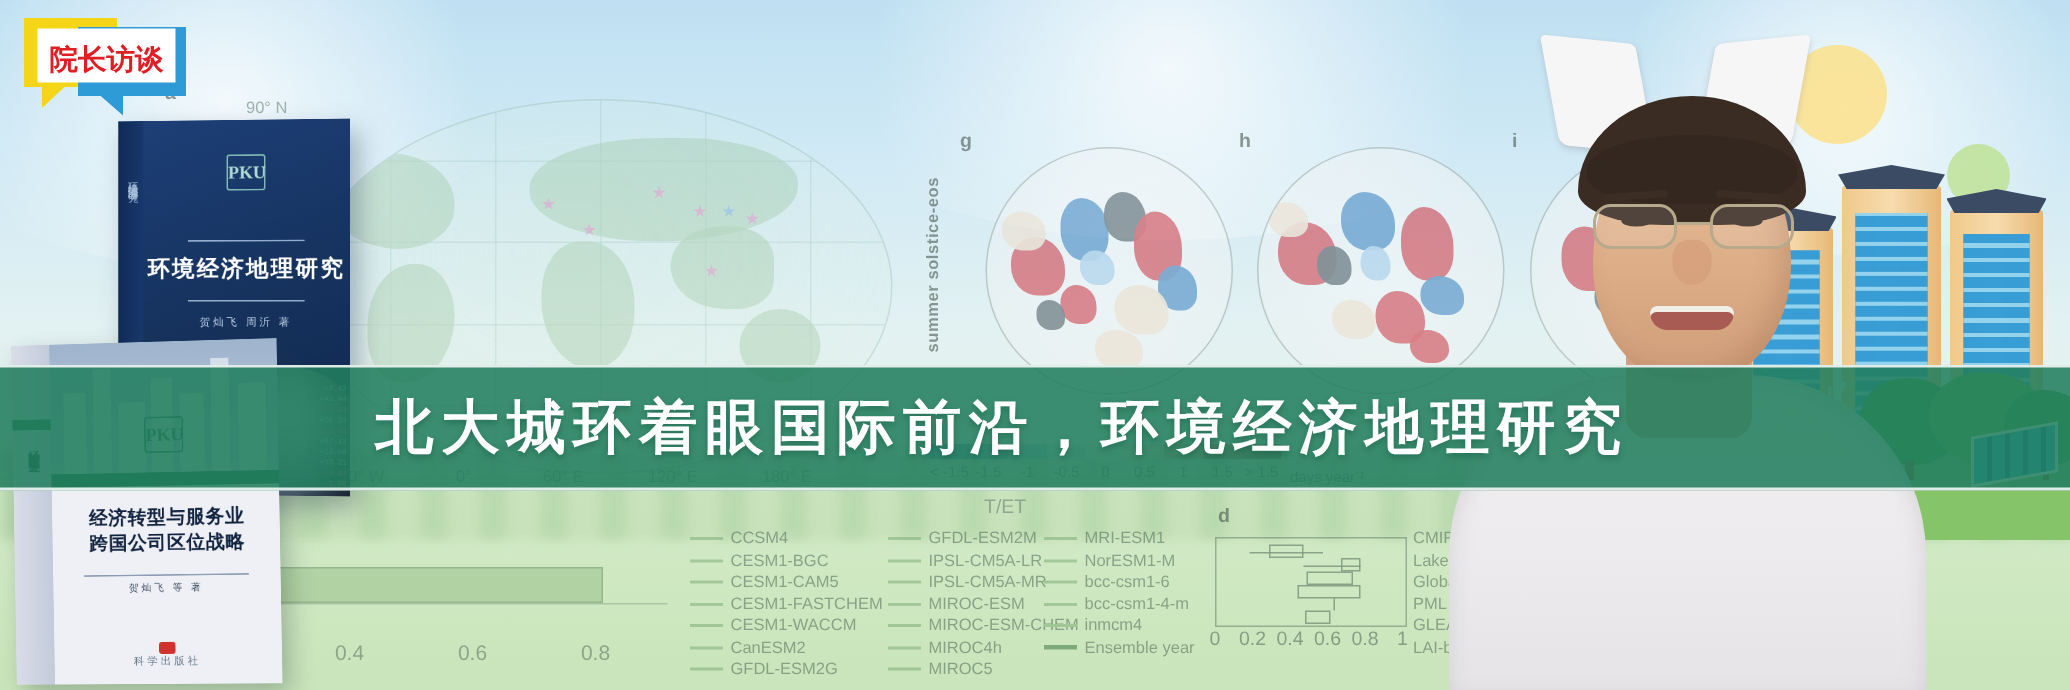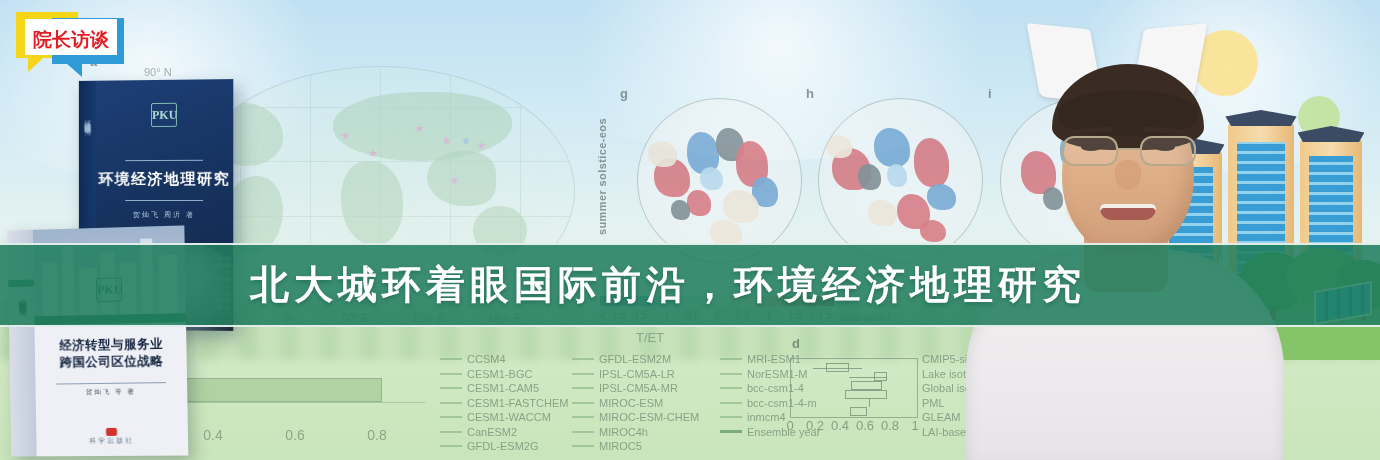--- a/index.html
+++ b/index.html
@@ -39,21 +39,21 @@
   .treeline {
     position: absolute; left: 0; top: 300px; width: 100%; height: 60px;
     background: repeating-linear-gradient(90deg,
       rgba(150,195,140,.55) 0px, rgba(150,195,140,.55) 18px,
       rgba(178,212,165,.45) 18px, rgba(178,212,165,.45) 40px);
     filter: blur(4px);
     opacity: .75;
   }
 
   
-  .science-layer { position: absolute; inset: 0; opacity: .55; }
+  .science-layer { position: absolute; inset: 0; opacity: .55; margin-left: 20px; }
 
   .worldmap {
     position: absolute; left: 150px; top: 60px; width: 430px; height: 270px;
   }
   .map-globe {
     position: absolute; left: 35px; top: 6px; width: 390px; height: 250px;
     border-radius: 50%;
     border: 1px solid rgba(120,160,140,.45);
     background: radial-gradient(ellipse at 45% 40%, rgba(214,236,220,.55) 0%, rgba(214,236,220,.18) 70%, rgba(214,236,220,0) 100%);
     overflow: hidden;
@@ -639,32 +639,32 @@
       <div class="row">
           <i class="swatch"></i>
           <span>MIROC4h</span>
         </div>
       <div class="row">
           <i class="swatch"></i>
           <span>MIROC5</span>
         </div>
     </div>
 
-    <div class="leglist" style="left:720px; top:352px;">
+    <div class="leglist" style="left:676px; top:352px;">
       <div class="row">
           <i class="swatch"></i>
           <span>MRI-ESM1</span>
         </div>
       <div class="row">
           <i class="swatch"></i>
           <span>NorESM1-M</span>
         </div>
       <div class="row">
           <i class="swatch"></i>
-          <span>bcc-csm1-4</span>
+          <span>bcc-csm1-6</span>
         </div>
       <div class="row">
           <i class="swatch"></i>
           <span>bcc-csm1-4-m</span>
         </div>
       <div class="row">
           <i class="swatch"></i>
           <span>inmcm4</span>
         </div>
       <div class="row">

